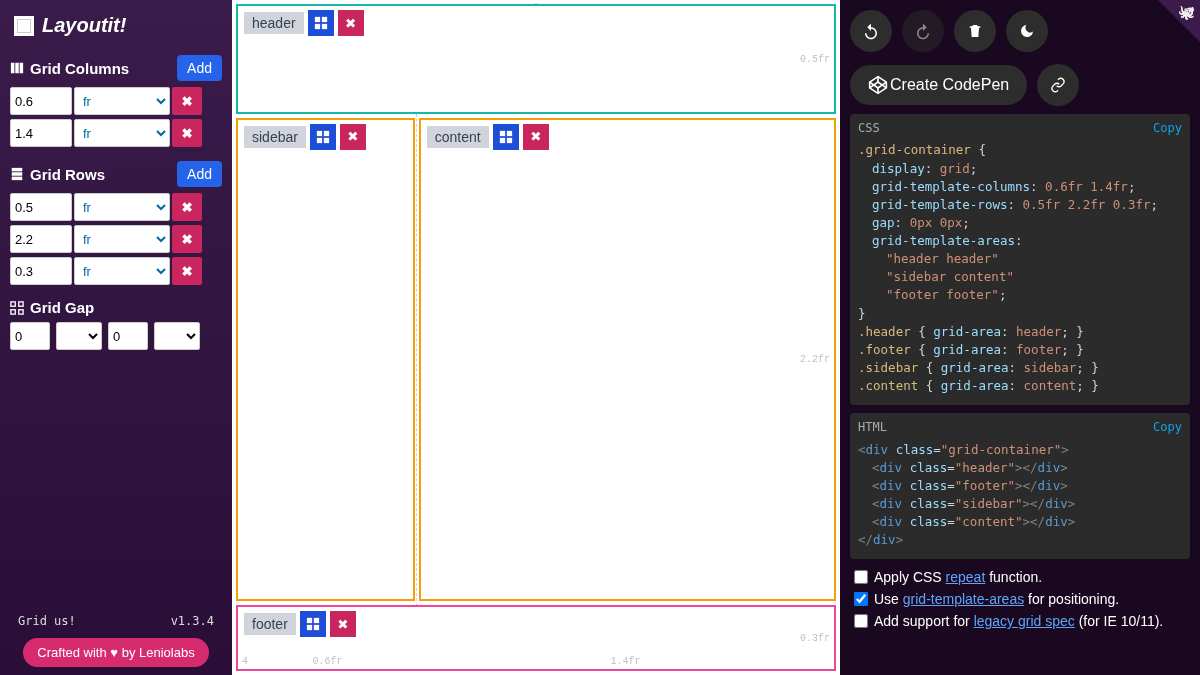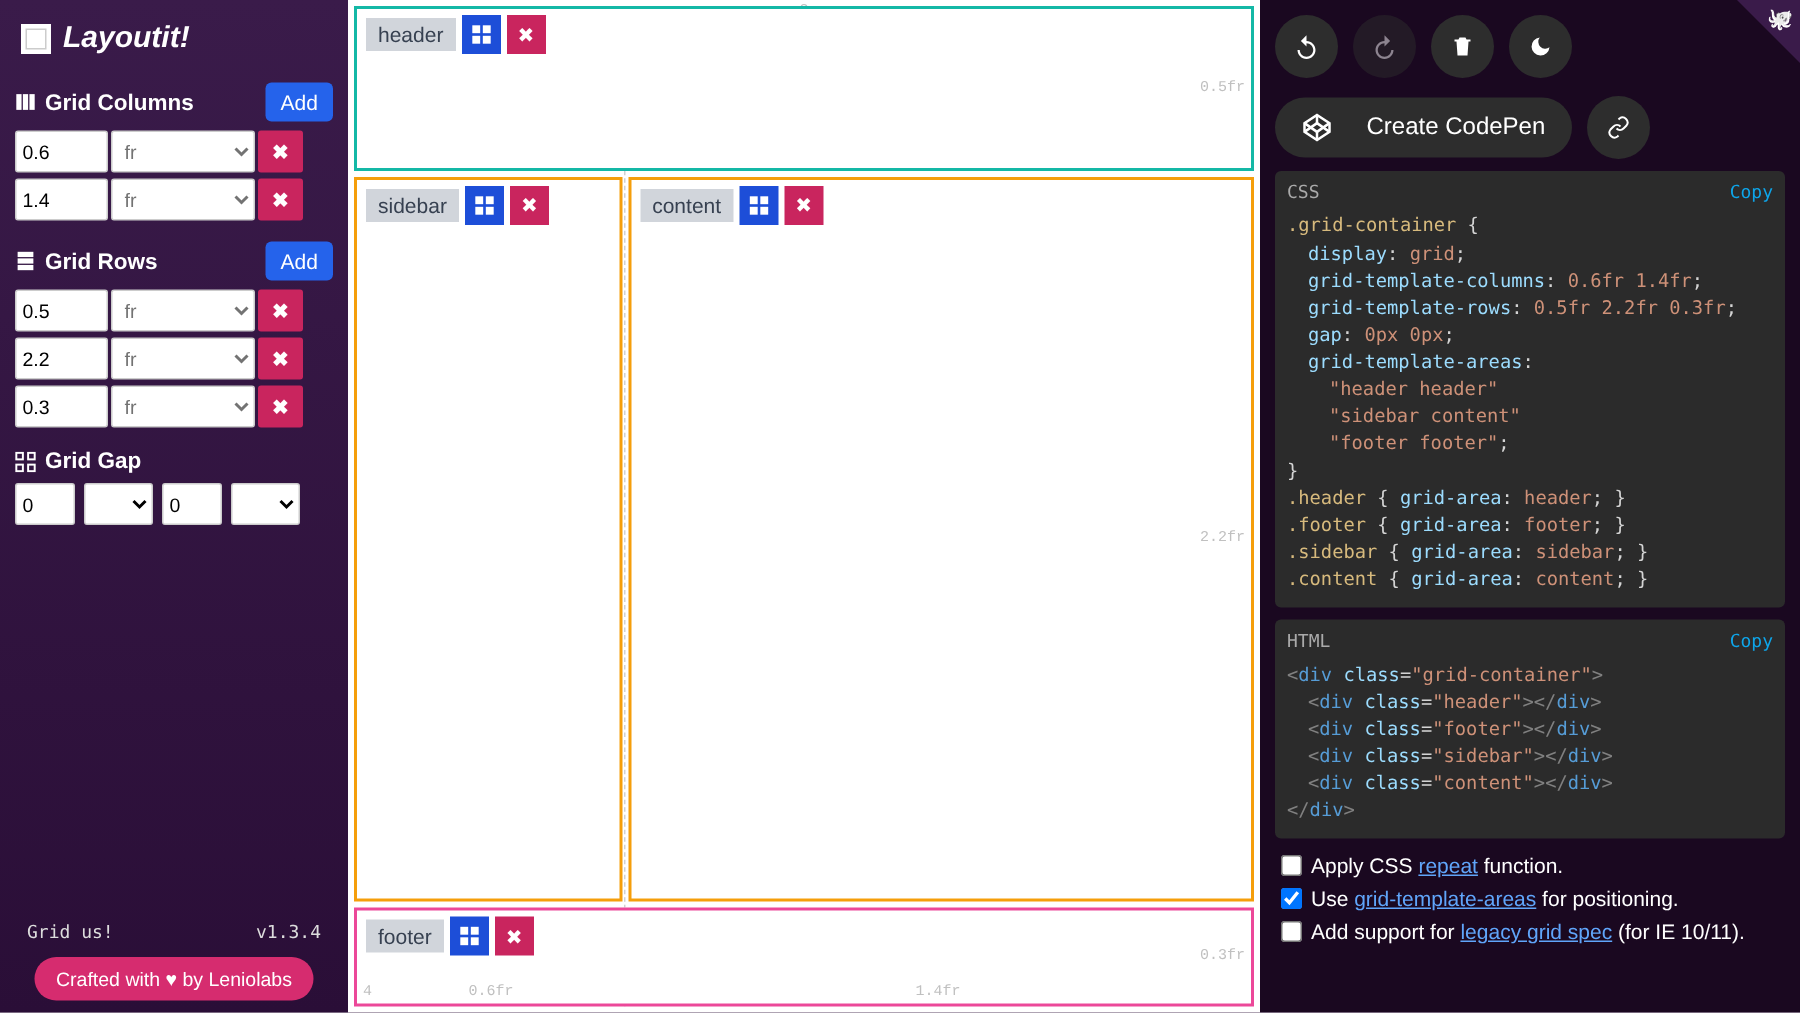--- a/index.html
+++ b/index.html
@@ -9,21 +9,21 @@
 
 .left-panel { background: linear-gradient(180deg, #3a1b4a 0%, #2a0e37 100%); padding: 8px 10px; position: relative; font-size: 14px; }
 .logo { display: flex; align-items: center; gap: 8px; font-size: 20px; font-style: italic; font-weight: bold; padding: 6px 4px 14px; }
 .logo .cube { width: 20px; height: 20px; background: #fff; display: inline-block; transform: rotate(0deg); position: relative; }
 .logo .cube::before { content: ''; position: absolute; inset: 3px; border: 1px solid #ccc; }
 .section-header { display: flex; align-items: center; justify-content: space-between; margin-top: 4px; margin-bottom: 6px; }
 .section-title { font-weight: bold; font-size: 15px; display: flex; align-items: center; gap: 6px; }
 .add-btn { background: #2563eb; color: #fff; border: none; padding: 5px 10px; border-radius: 4px; font-size: 14px; cursor: pointer; }
 .row { display: flex; gap: 2px; margin-bottom: 4px; align-items: center; }
 .num-input { width: 62px; height: 28px; background: #fff; color: #000; border: 1px solid #ccc; border-radius: 2px; font-size: 13px; padding: 0 4px; }
-.unit-select { width: 96px; height: 28px; background: #fff; color: #737373; border: 1px solid #ccc; border-radius: 2px; font-size: 13px; padding: 0 4px; }
+.unit-select { width: 96px; height: 28px; background: #fff; color: #0369a1; border: 1px solid #ccc; border-radius: 2px; font-size: 13px; padding: 0 4px; }
 .del-btn { width: 30px; height: 28px; background: #c9255e; color: #fff; border: none; border-radius: 2px; cursor: pointer; display: flex; align-items: center; justify-content: center; font-weight: bold; }
 .gap-row { display: flex; gap: 6px; margin-top: 4px; }
 .gap-num { width: 40px; height: 28px; background: #fff; color: #000; border: 1px solid #ccc; border-radius: 2px; font-size: 13px; padding: 0 4px; }
 .gap-unit { width: 46px; height: 28px; background: #fff; color: #000; border: 1px solid #ccc; border-radius: 2px; font-size: 13px; padding: 12px 2px; }
 .footer-left { position: absolute; bottom: 8px; left: 0; right: 0; text-align: center; font-size: 12px; }
 .hire { font-family: monospace; color: #ddd; display: flex; justify-content: space-between; padding: 0 18px; margin-bottom: 10px; }
 .crafted { background: #d62c6f; color: #fff; border-radius: 18px; padding: 7px 14px; display: inline-block; font-size: 13px; }
 
 
 .center { background: #fff; position: relative; padding: 4px; }
@@ -42,21 +42,21 @@
 .dim-label.right { right: 4px; top: 50%; transform: translateY(-50%); }
 .dim-label.bottom { bottom: 2px; left: 50%; transform: translateX(-50%); }
 .cursor-hand { position: absolute; left: 748px; top: 335px; font-size: 18px; pointer-events: none; color:#000; }
 .col-divider { position:absolute; top:4px; bottom:4px; left: calc(4px + (100% - 8px) * 0.3); width:0; border-left: 1px dashed #d0d0d0; pointer-events:none; }
 
 
 .right-panel { background: #1a0820; padding: 10px 10px 8px; display: flex; flex-direction: column; gap: 8px; font-size: 13px; position: relative; }
 .top-actions { display: flex; gap: 10px; align-items: center; }
 .circle-btn { width: 42px; height: 42px; border-radius: 50%; background: #2d2d2d; color: #fff; border: none; display: flex; align-items: center; justify-content: center; font-size: 18px; cursor: pointer; }
 .codepen-row { display: flex; gap: 10px; align-items: center; margin-top: 4px; }
-.codepen-btn { background: #2d2d2d; color: #fff; border: none; border-radius: 22px; padding: 10px 18px; font-size: 16px; display: flex; align-items: center; gap: 23px; cursor: pointer; }
+.codepen-btn { background: #2d2d2d; color: #fff; border: none; border-radius: 22px; padding: 10px 18px; font-size: 16px; display: flex; align-items: center; gap: 2px; cursor: pointer; }
 .code-block { background: #2b2b2b; border-radius: 4px; padding: 6px 8px 10px; font-family: "Consolas", monospace; font-size: 12.5px; line-height: 1.45; color: #d4d4d4; }
 .code-header { display: flex; justify-content: space-between; color: #aaa; font-family: inherit; font-size: 12px; margin-bottom: 4px; }
 .copy-link { color: #0ea5e9; cursor: pointer; }
 .tok-sel { color: #d7ba7d; }
 .tok-prop { color: #9cdcfe; }
 .tok-val { color: #ce9178; }
 .tok-tag { color: #569cd6; }
 .tok-attr { color: #9cdcfe; }
 .tok-str { color: #ce9178; }
 .tok-br { color: #808080; }

